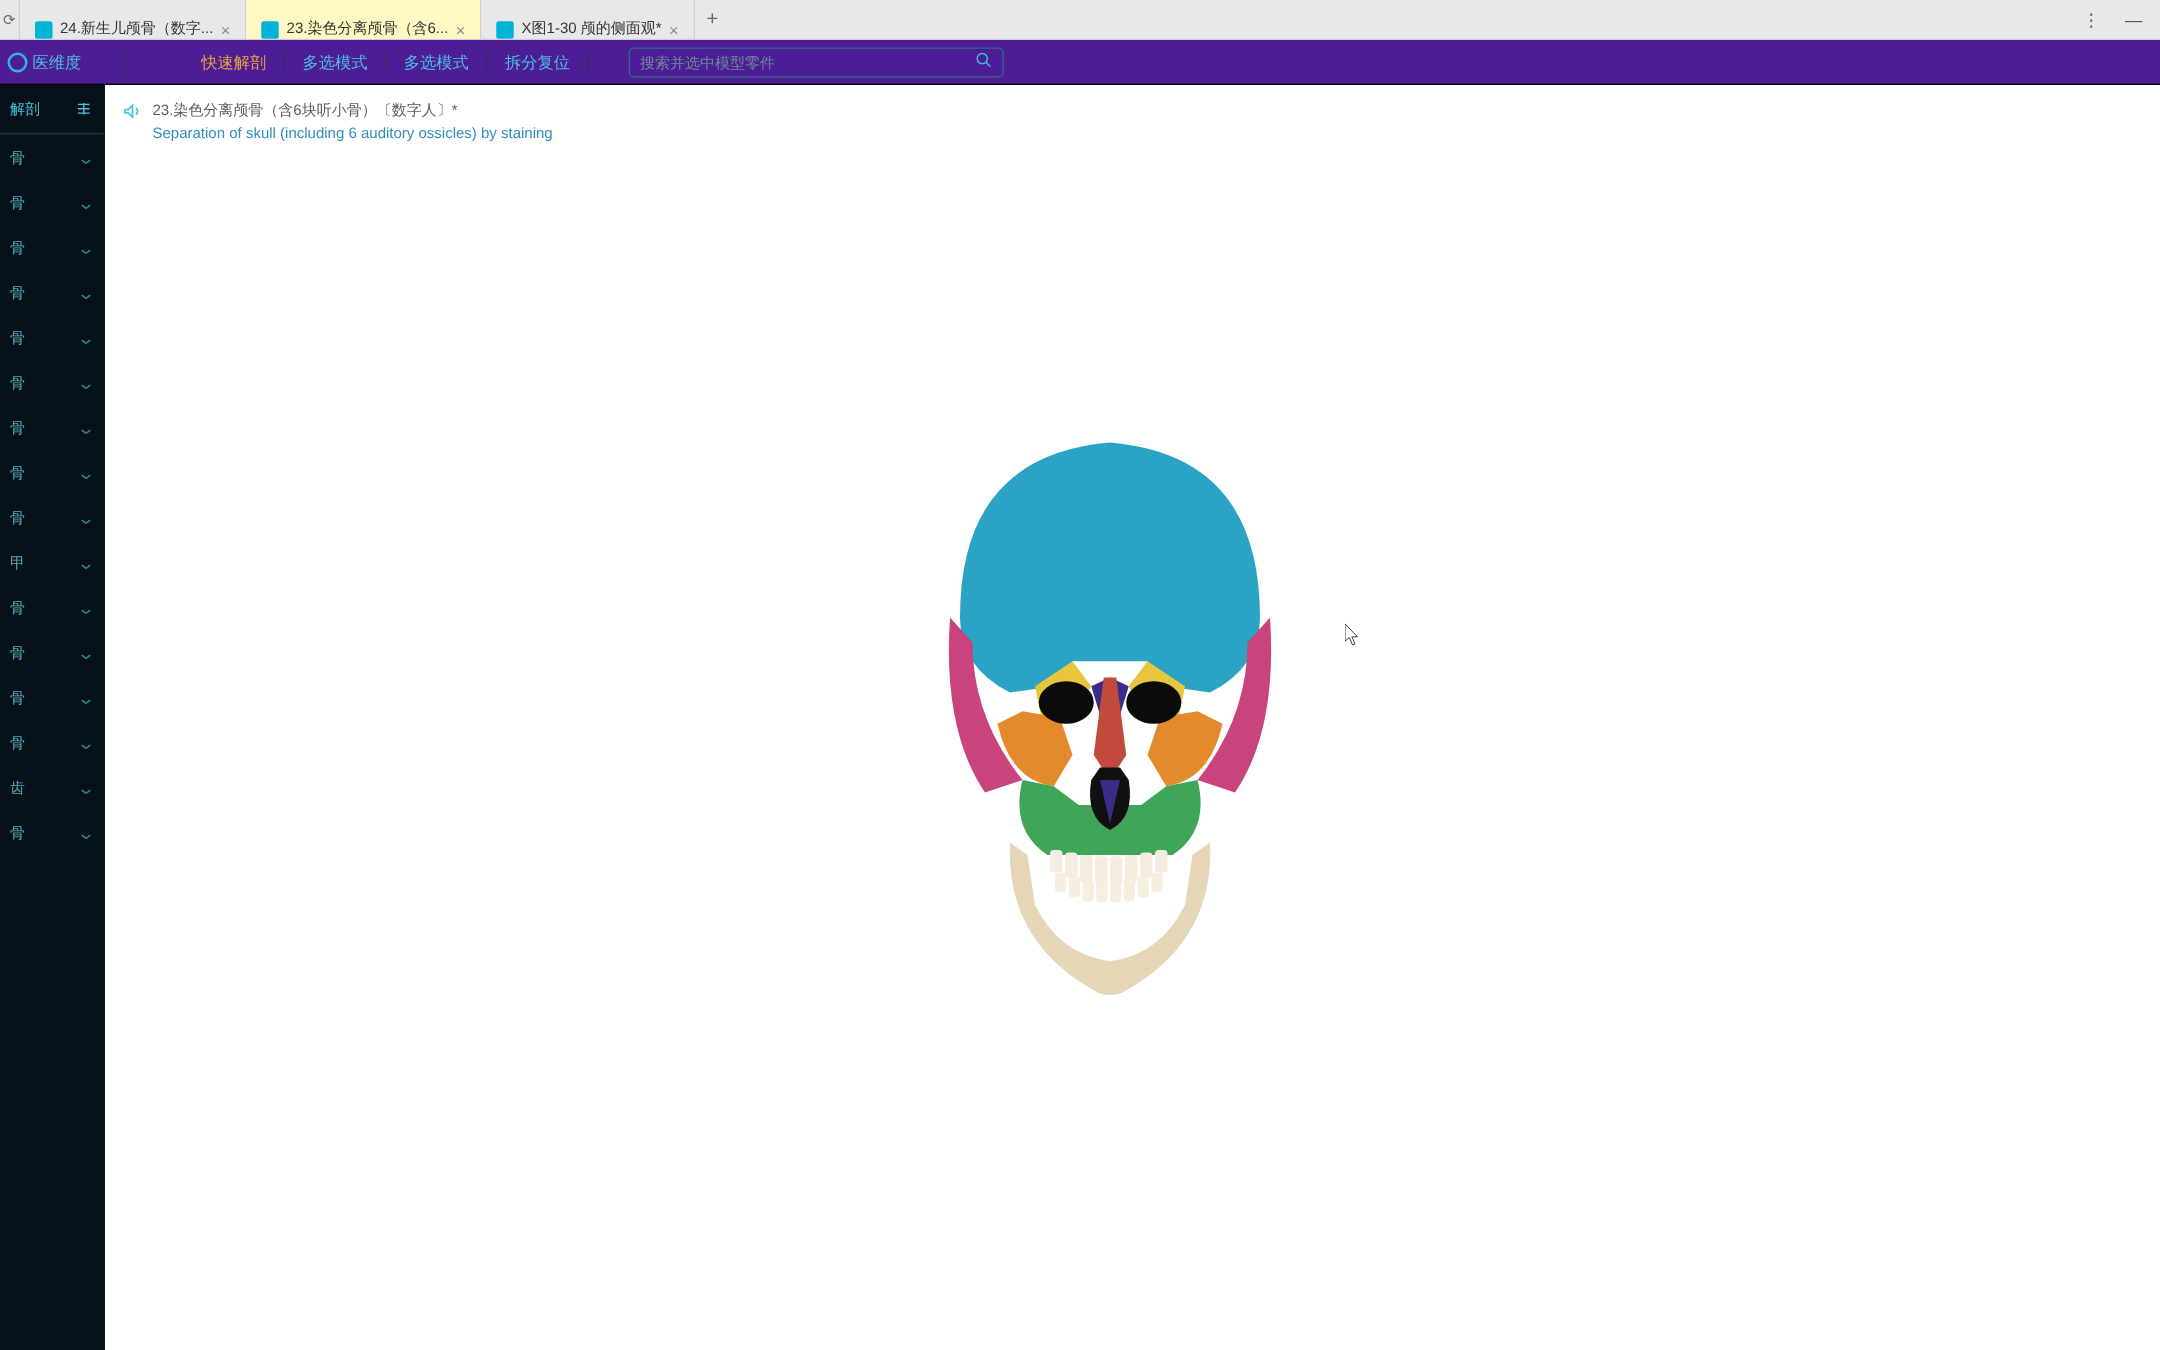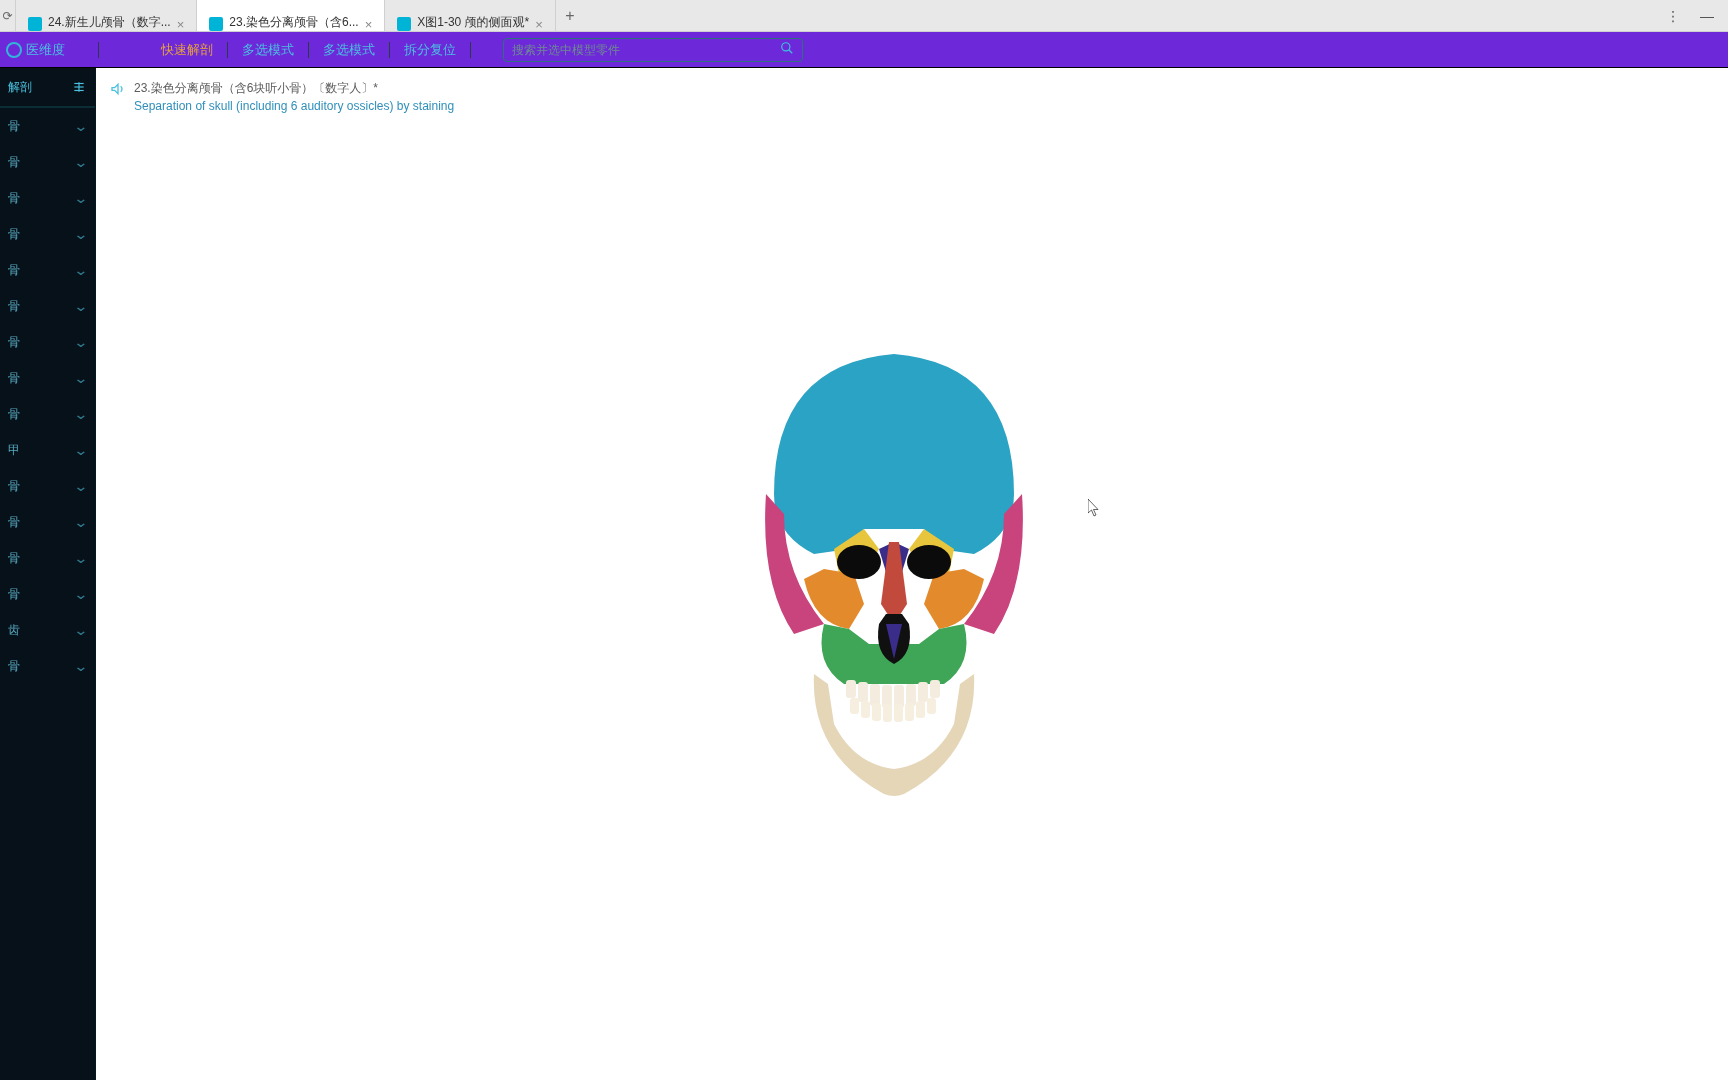--- a/index.html
+++ b/index.html
@@ -2,46 +2,46 @@
 <html><head>
 <meta charset="utf-8">
 <style>
 * { margin: 0; padding: 0; box-sizing: border-box; }
 body { width: 1728px; height: 1080px; overflow: hidden; font-family: "Microsoft YaHei", -apple-system, sans-serif; background: #050505; color: #eee; }
 
 
 .tab-strip { height: 32px; background: #e8e8e8; display: flex; align-items: stretch; font-size: 12px; color: #555; border-bottom: 1px solid #d0d0d0; }
 .tab-strip .edge { width: 16px; border-right: 1px solid #d0d0d0; background: #e8e8e8; display:flex; align-items:center; justify-content:center; color:#6b6b6b; }
 .tab { display: flex; align-items: flex-end; gap: 6px; padding: 0 12px; min-width: 160px; max-width: 200px; border-right: 1px solid #d0d0d0; }
-.tab.active { background: #ffffff; }
+.tab.active { background: #fef9c3; }
 .tab .favicon { width: 14px; height: 14px; border-radius: 2px; background: #00b4d8; flex: 0 0 14px; }
 .tab .title { flex: 1; white-space: nowrap; overflow: hidden; text-overflow: ellipsis; color: #333; }
 .tab .close { color: #888; font-size: 13px; line-height: 1; cursor: pointer; }
 .tab-strip .newtab { width: 28px; display: flex; align-items: center; justify-content: center; font-size: 16px; color: #666; cursor: pointer; }
 .tab-strip .spacer { flex: 1; }
 .win-btns { display: flex; align-items: center; gap: 20px; padding: 0 14px; color: #555; }
 .win-btns span { cursor: pointer; font-size: 14px; }
 
 
-.app-bar { height: 36px; background: #6d28d9; display: flex; align-items: center; padding-left: 6px; font-size: 13px; color: #4ac1e0; border-bottom: 1px solid #000; }
+.app-bar { height: 36px; background: #4c1d95; display: flex; align-items: center; padding-left: 6px; font-size: 13px; color: #4ac1e0; border-bottom: 1px solid #000; }
 .app-bar .brand { display: flex; align-items: center; gap: 4px; width: 78px; }
 .app-bar .brand .logo { width: 16px; height: 16px; border-radius: 50%; border: 2px solid #31b6d7; }
 .app-bar .divider { width: 1px; height: 16px; background: #2a3a44; margin: 0 14px; }
 .app-bar .menu-item { cursor: pointer; }
 .app-bar .menu-item.on { color: #e7a23c; margin-left: 48px; }
 .search-wrap { margin-left: 18px; height: 24px; width: 300px; border: 1px solid #2d6f7f; border-radius: 4px; display: flex; align-items: center; padding: 0 8px; }
 .search-wrap input { flex: 1; background: transparent; border: none; color: #ccc; font-size: 12px; outline: none; }
 .search-wrap input::placeholder { color: #6e8a92; }
 .search-wrap .sicon { color: #3cc0de; font-size: 14px; }
 
 
 .stage { position: relative; display: flex; height: calc(100% - 68px); }
 
 
-.rail { width: 96px; background: #071119; border-right: 1px solid #04181f; display: flex; flex-direction: column; font-size: 12px; }
+.rail { width: 84px; background: #071119; border-right: 1px solid #04181f; display: flex; flex-direction: column; font-size: 12px; }
 .rail .rail-top { height: 40px; display: flex; align-items: center; justify-content: space-between; padding: 0 8px; color: #4ac1e0; border-bottom: 2px solid #0b2d36; }
 .rail .rail-top .handle { width: 16px; height: 16px; display: flex; align-items: center; justify-content: center; color: #4ac1e0; }
 .rail .items { flex: 1; overflow-y: auto; }
 .rail .item { height: 36px; display: flex; align-items: center; justify-content: space-between; padding: 0 8px; color: #56aac0; cursor: pointer; }
 .rail .item .chev { color: #2f7b8e; font-size: 14px; transform: scaleX(1.3); }
 .rail .items::-webkit-scrollbar { width: 0; }
 
 
 .viewport { flex: 1; position: relative; background: #ffffff; }
 .breadcrumb { position: absolute; left: 14px; top: 12px; font-size: 12px; display: flex; align-items: flex-start; gap: 8px; max-width: 760px; }

